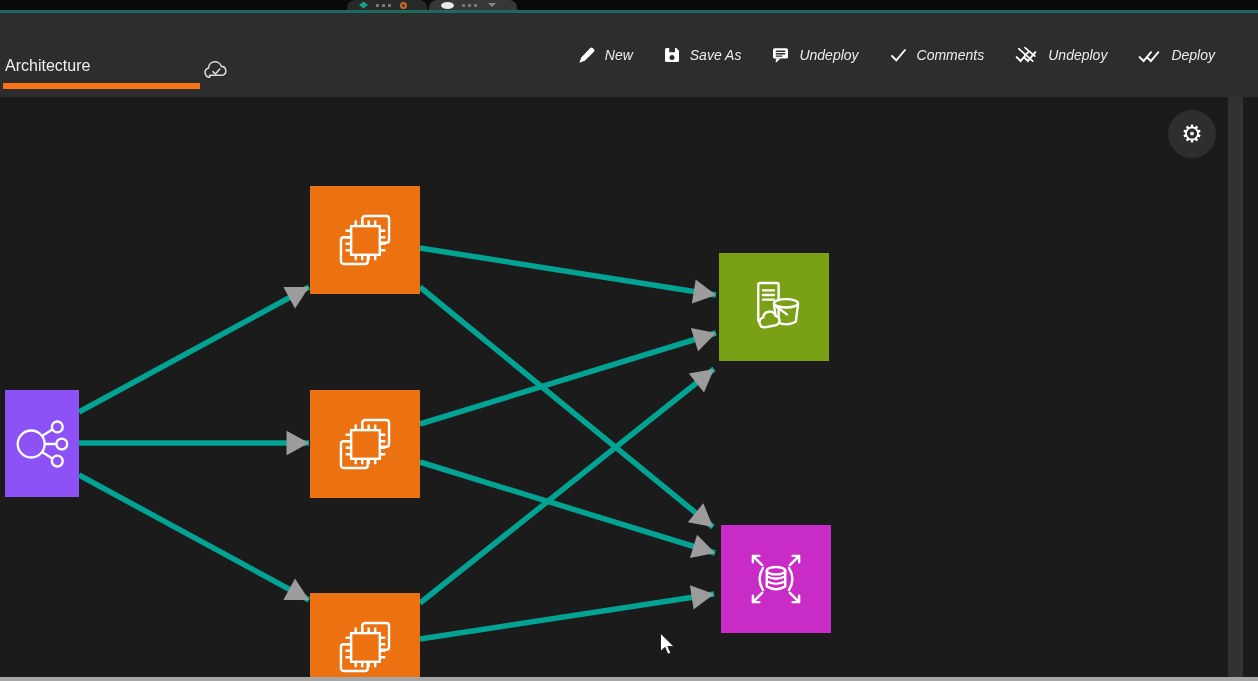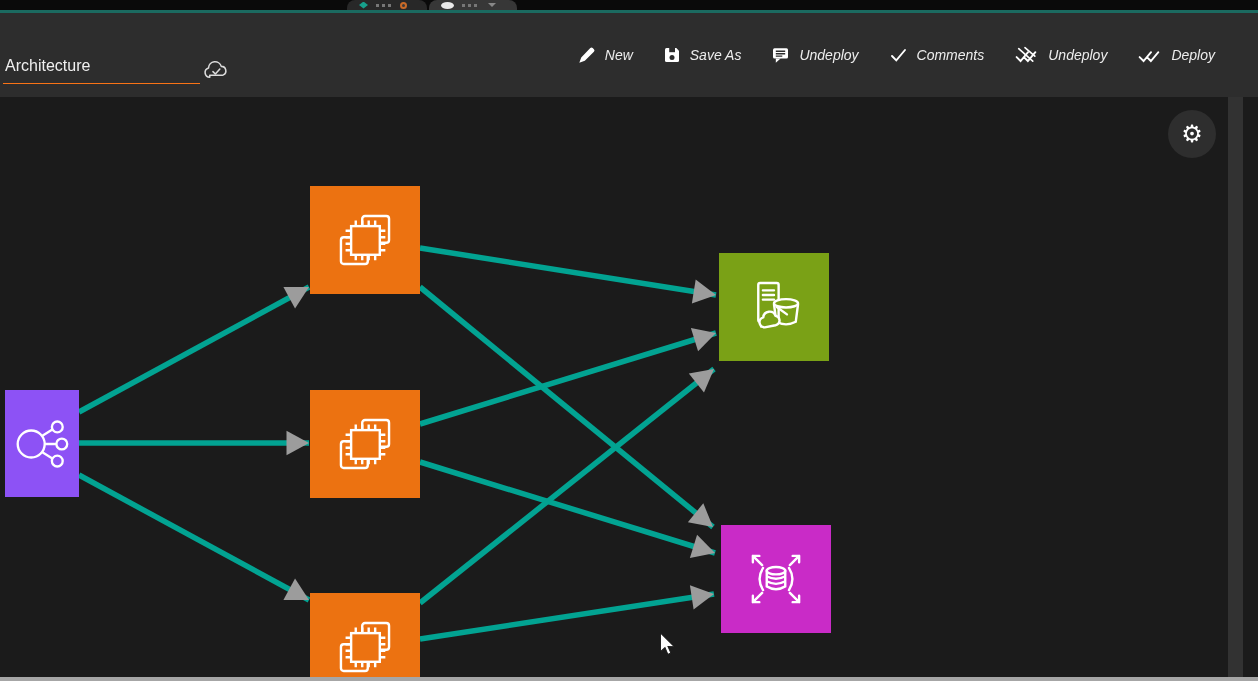--- a/index.html
+++ b/index.html
@@ -15,21 +15,21 @@
   .tab-glyph { display:inline-block; margin-left:12px; }
   .glyph-teal { width:9px; height:7px; background:#17a08c; clip-path:polygon(50% 0,100% 50%,50% 100%,0 50%); }
   .glyph-dots { width:16px; height:3px; margin-left:8px; background:repeating-linear-gradient(90deg,#777 0 3px,transparent 3px 6px); }
   .glyph-orange { width:7px; height:7px; border-radius:50%; background:#3a3a3a; border:2px solid #c96a28; margin-left:8px; }
   .glyph-white { width:13px; height:7px; border-radius:50%; background:#e9e9e9; }
   .glyph-caret { width:0; height:0; border-left:4px solid transparent; border-right:4px solid transparent; border-top:4px solid #888; margin-left:10px; }
 
   
   .header { position:absolute; left:0; top:13px; width:1258px; height:84px; background:#2d2d2d; }
   .title-input { position:absolute; left:3px; top:40px; width:197px; background:transparent; border:none;
-    border-bottom:1px solid #f97316; color:#f0f0f0; font-size:16px; padding:4px 2px 8px 2px; outline:none;
+    border-bottom:6px solid #f97316; color:#f0f0f0; font-size:16px; padding:4px 2px 8px 2px; outline:none;
     font-family:"Liberation Sans", sans-serif; }
   .cloud-sync { position:absolute; left:203px; top:46px; }
   .toolbar { position:absolute; right:43px; top:0; height:100%; display:flex; align-items:center; gap:30px; }
   .tbtn { display:flex; align-items:center; gap:9px; color:#ededed; font-size:14px; cursor:pointer;font-style:italic; }
   .tbtn svg { display:block; }
 
   
   .canvas { position:absolute; left:0; top:97px; width:1258px; height:580px; background:#1b1b1b; overflow:hidden; }
   #edges-svg { position:absolute; left:0; top:0; }
   .node { position:absolute; display:flex; align-items:center; justify-content:center; }

